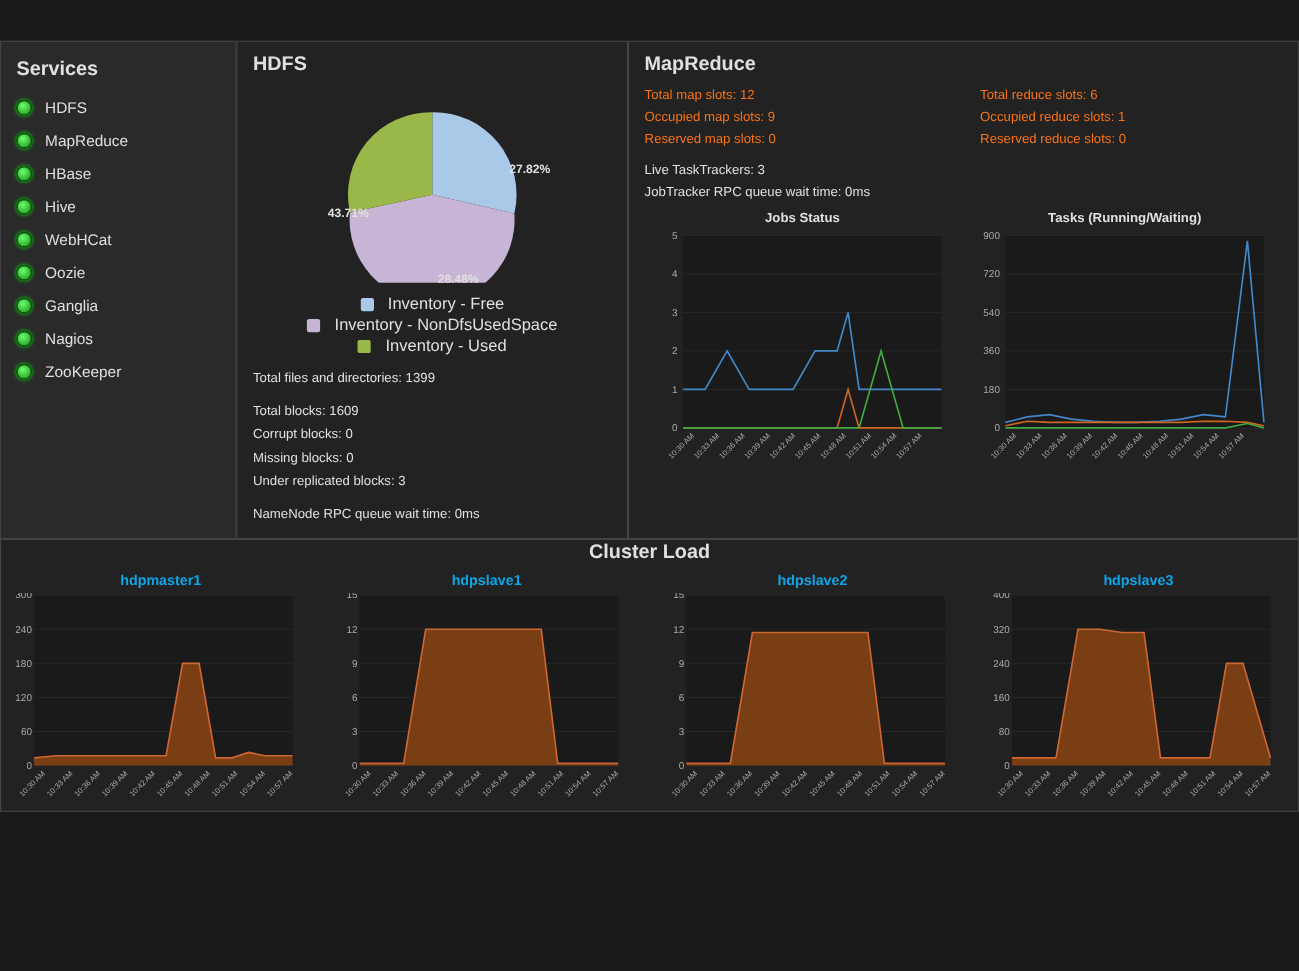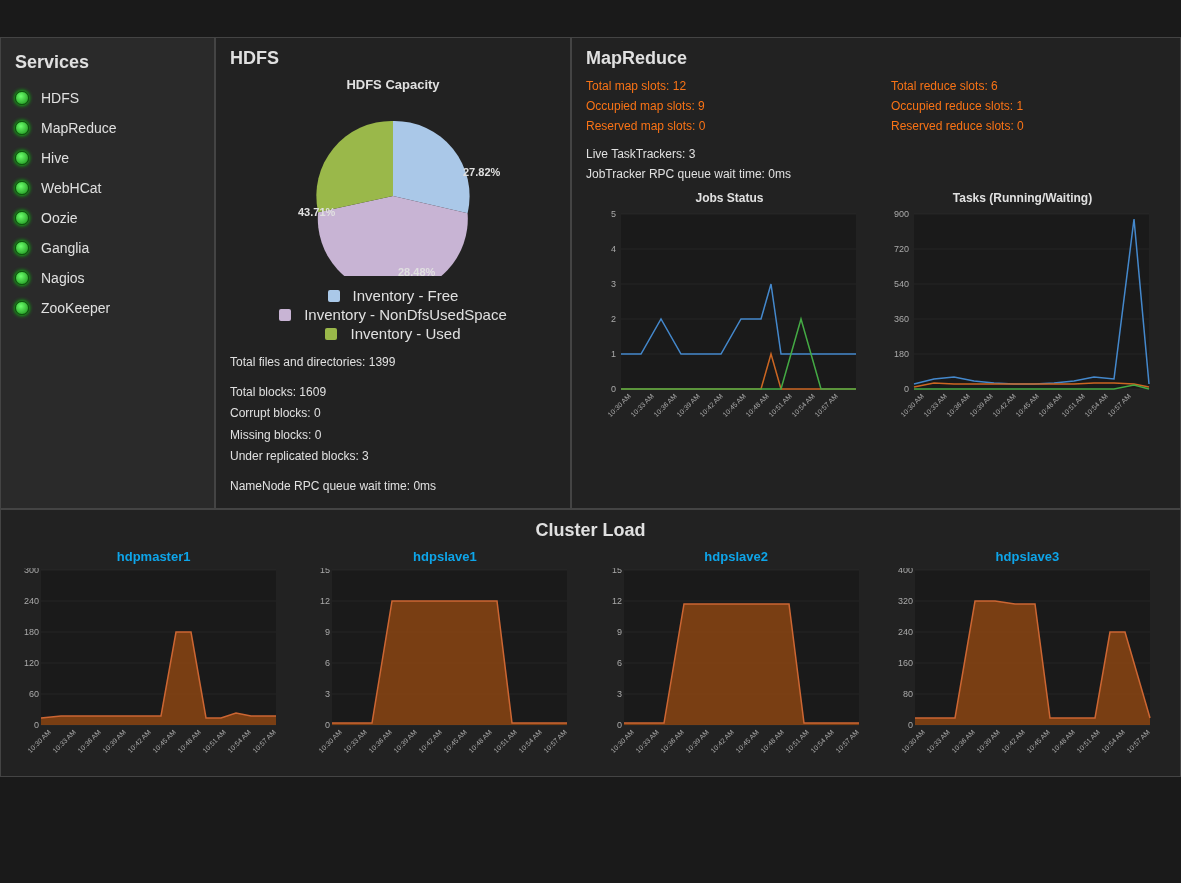--- a/index.html
+++ b/index.html
@@ -169,21 +169,20 @@
       font-size: 12px;
       font-weight: bold;
       color: #e0e0e0;
       margin-bottom: 4px;
     }
 
     
     .cluster-section {
       background: #222;
       border: 1px solid #444;
-      padding: 10px;
       flex: 1;
     }
 
     .cluster-title {
       text-align: center;
       font-size: 18px;
       font-weight: bold;
       color: #e0e0e0;
       margin-bottom: 8px;
     }
@@ -221,20 +220,24 @@
       <div class="sidebar-item">
         <div class="status-dot"></div>
         <span class="sidebar-item-label">HDFS</span>
       </div>
       <div class="sidebar-item">
         <div class="status-dot"></div>
         <span class="sidebar-item-label">MapReduce</span>
       </div>
       <div class="sidebar-item">
         <div class="status-dot"></div>
+        <span class="sidebar-item-label">HBase</span>
+      </div>
+      <div class="sidebar-item">
+        <div class="status-dot"></div>
         <span class="sidebar-item-label">Hive</span>
       </div>
       <div class="sidebar-item">
         <div class="status-dot"></div>
         <span class="sidebar-item-label">WebHCat</span>
       </div>
       <div class="sidebar-item">
         <div class="status-dot"></div>
         <span class="sidebar-item-label">Oozie</span>
       </div>
@@ -247,21 +250,20 @@
         <span class="sidebar-item-label">Nagios</span>
       </div>
       <div class="sidebar-item">
         <div class="status-dot"></div>
         <span class="sidebar-item-label">ZooKeeper</span>
       </div>
     </div>
 
     <div class="hdfs-panel">
       <div class="panel-title">HDFS</div>
-      <div class="hdfs-chart-title">HDFS Capacity</div>
 
       <div class="pie-container">
         <svg width="250" height="180" viewBox="0 0 250 180">
 
           <path d="M125,100 L125,25 A75,75 0 0,1 199.6,117.2 Z" fill="#aac8e8"></path>
 
           <path d="M125,100 L199.6,117.2 A75,75 0 1,1 50.1,116.2 Z" fill="#c8b4d4"></path>
 
           <path d="M125,100 L50.1,116.2 A75,75 0 0,1 125,25 Z" fill="#9ab84a"></path>
 

